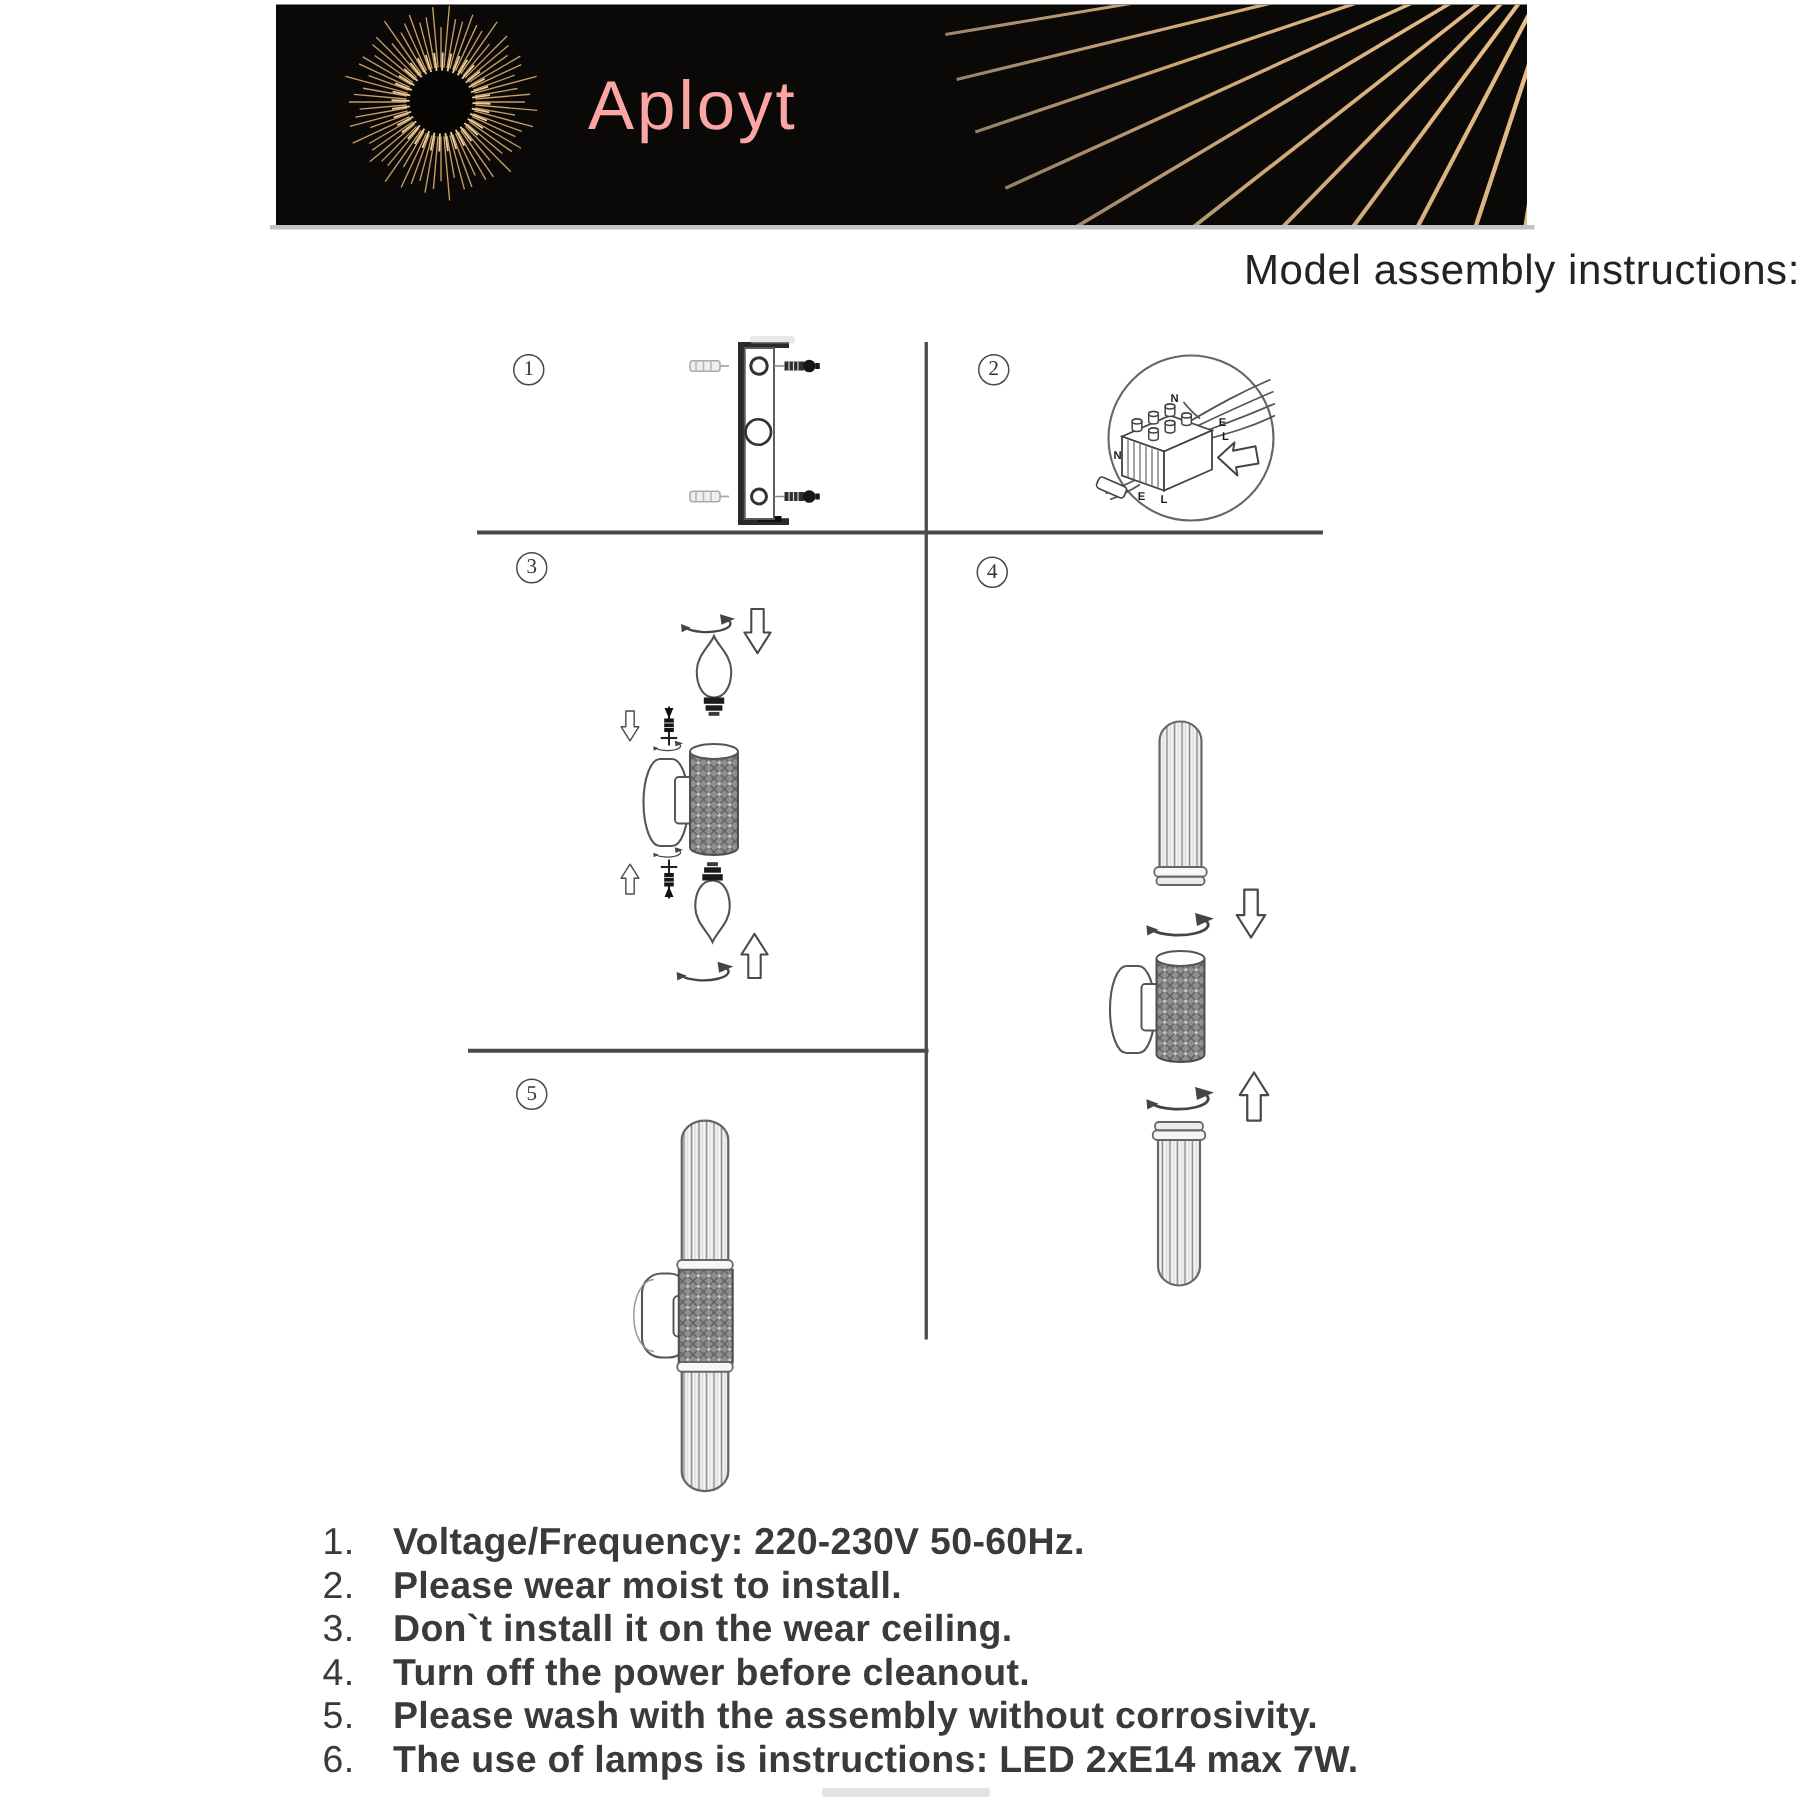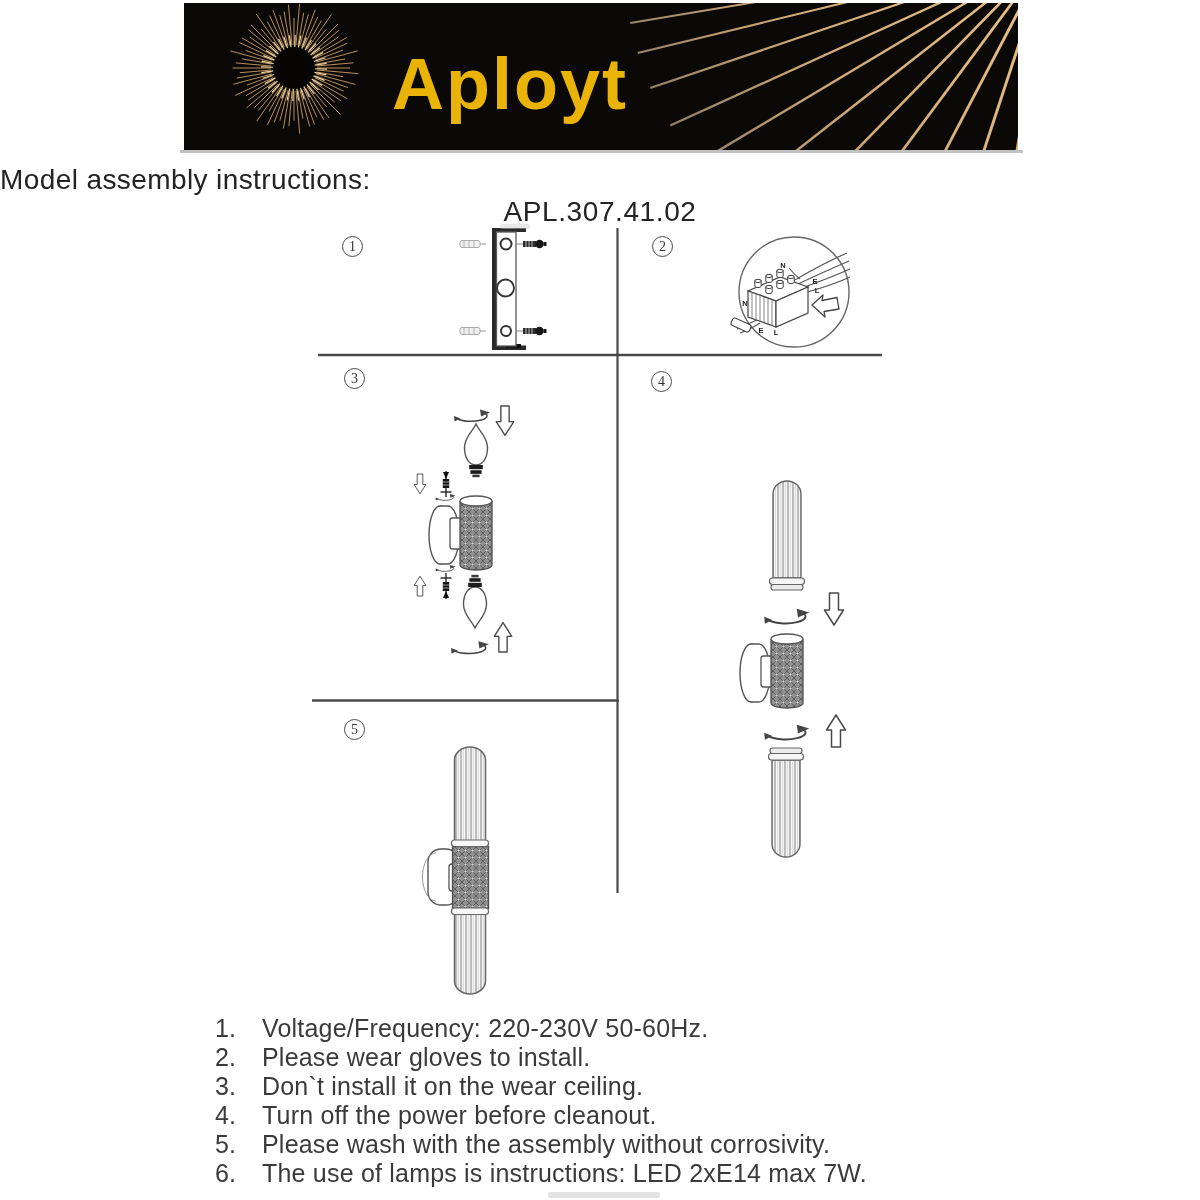--- a/index.html
+++ b/index.html
@@ -14,28 +14,28 @@
     position:absolute;left:184px;top:3px;width:834px;height:147px;
     background:#0b0907;overflow:hidden;
   }
   .banner-underline{
     position:absolute;left:180px;top:150px;width:843px;height:3px;
     background:#b3b3b3;opacity:.8;
   }
   .sunburst{position:absolute;left:35px;top:-10px;width:150px;height:150px;}
   .logo-text{
     position:absolute;left:208px;top:40px;width:360px;
-    color:#eab308;font-size:72px;font-weight:700;letter-spacing:2px;
+    color:#fca5a5;font-size:46px;font-weight:400;letter-spacing:2px;
     font-family:"Liberation Sans", sans-serif;
   }
   .rays{position:absolute;right:0;top:0;width:834px;height:147px;}
 
   
   .title-line1{
-    position:absolute;left:0;right:0;top:164px;text-align:left;
+    position:absolute;left:0;right:0;top:164px;text-align:right;
     font-size:28px;font-weight:500;color:#232323;letter-spacing:.4px;
   }
   .title-line2{
     position:absolute;left:0;right:0;top:196px;text-align:center;
     font-size:28px;font-weight:500;color:#232323;letter-spacing:.6px;
   }
 
   
   .diagram{position:absolute;left:280px;top:222px;width:620px;height:800px;}
   .step-badge{
@@ -48,21 +48,21 @@
   .notes{
     position:absolute;left:215px;top:1014px;width:790px;margin:0;padding:0;
     list-style:none;
   }
   .note-row{
     display:flex;align-items:baseline;
     font-size:25px;line-height:29px;color:#3a3a3a;font-weight:400;
     letter-spacing:.2px;
   }
   .note-num{width:47px;flex:none;}
-  .note-text{flex:1;}
+  .note-text{flex:1;font-weight:bold;}
 
   
   .smudge{position:absolute;background:#cccccc;border-radius:2px;}
   .smudge.s1{left:500px;top:224px;width:30px;height:5px;opacity:.45;}
   .smudge.s2{left:548px;top:1192px;width:112px;height:6px;opacity:.55;}
 </style>
 </head>
 <body>
 
 <div class="page">
@@ -199,21 +199,20 @@
         <line x1="865" y1="-50" x2="703.75" y2="257.5" stroke="url(#rayGrad)" stroke-width="2.80"></line>
         <line x1="865" y1="-50" x2="761.25" y2="265" stroke="url(#rayGrad)" stroke-width="2.90"></line>
         <line x1="865" y1="-50" x2="813.75" y2="267.5" stroke="url(#rayGrad)" stroke-width="3.00"></line>
         <line x1="865" y1="-50" x2="856.25" y2="267.5" stroke="url(#rayGrad)" stroke-width="3.10"></line>
         <line x1="865" y1="-50" x2="891.25" y2="265" stroke="url(#rayGrad)" stroke-width="3.20"></line>
       </svg>
   </header>
   <div class="banner-underline"></div>
 
   <div class="title-line1">Model assembly instructions:</div>
-  <div class="title-line2">APL.307.41.02</div>
 
   <div class="step-badge" style="left:342px;top:236px">
     <span>1</span>
     </div>
   <div class="step-badge" style="left:652px;top:236px">
     <span>2</span>
     </div>
   <div class="step-badge" style="left:344px;top:368px">
     <span>3</span>
     </div>
@@ -394,21 +393,21 @@
     </g>
   </svg>
 
   <ol class="notes">
     <li class="note-row">
       <span class="note-num">1.</span>
       <span class="note-text">Voltage/Frequency: 220-230V 50-60Hz.</span>
       </li>
     <li class="note-row">
       <span class="note-num">2.</span>
-      <span class="note-text">Please wear gloves to install.</span>
+      <span class="note-text">Please wear moist to install.</span>
       </li>
     <li class="note-row">
       <span class="note-num">3.</span>
       <span class="note-text">Don`t install it on the wear ceiling.</span>
       </li>
     <li class="note-row">
       <span class="note-num">4.</span>
       <span class="note-text">Turn off the power before cleanout.</span>
       </li>
     <li class="note-row">

